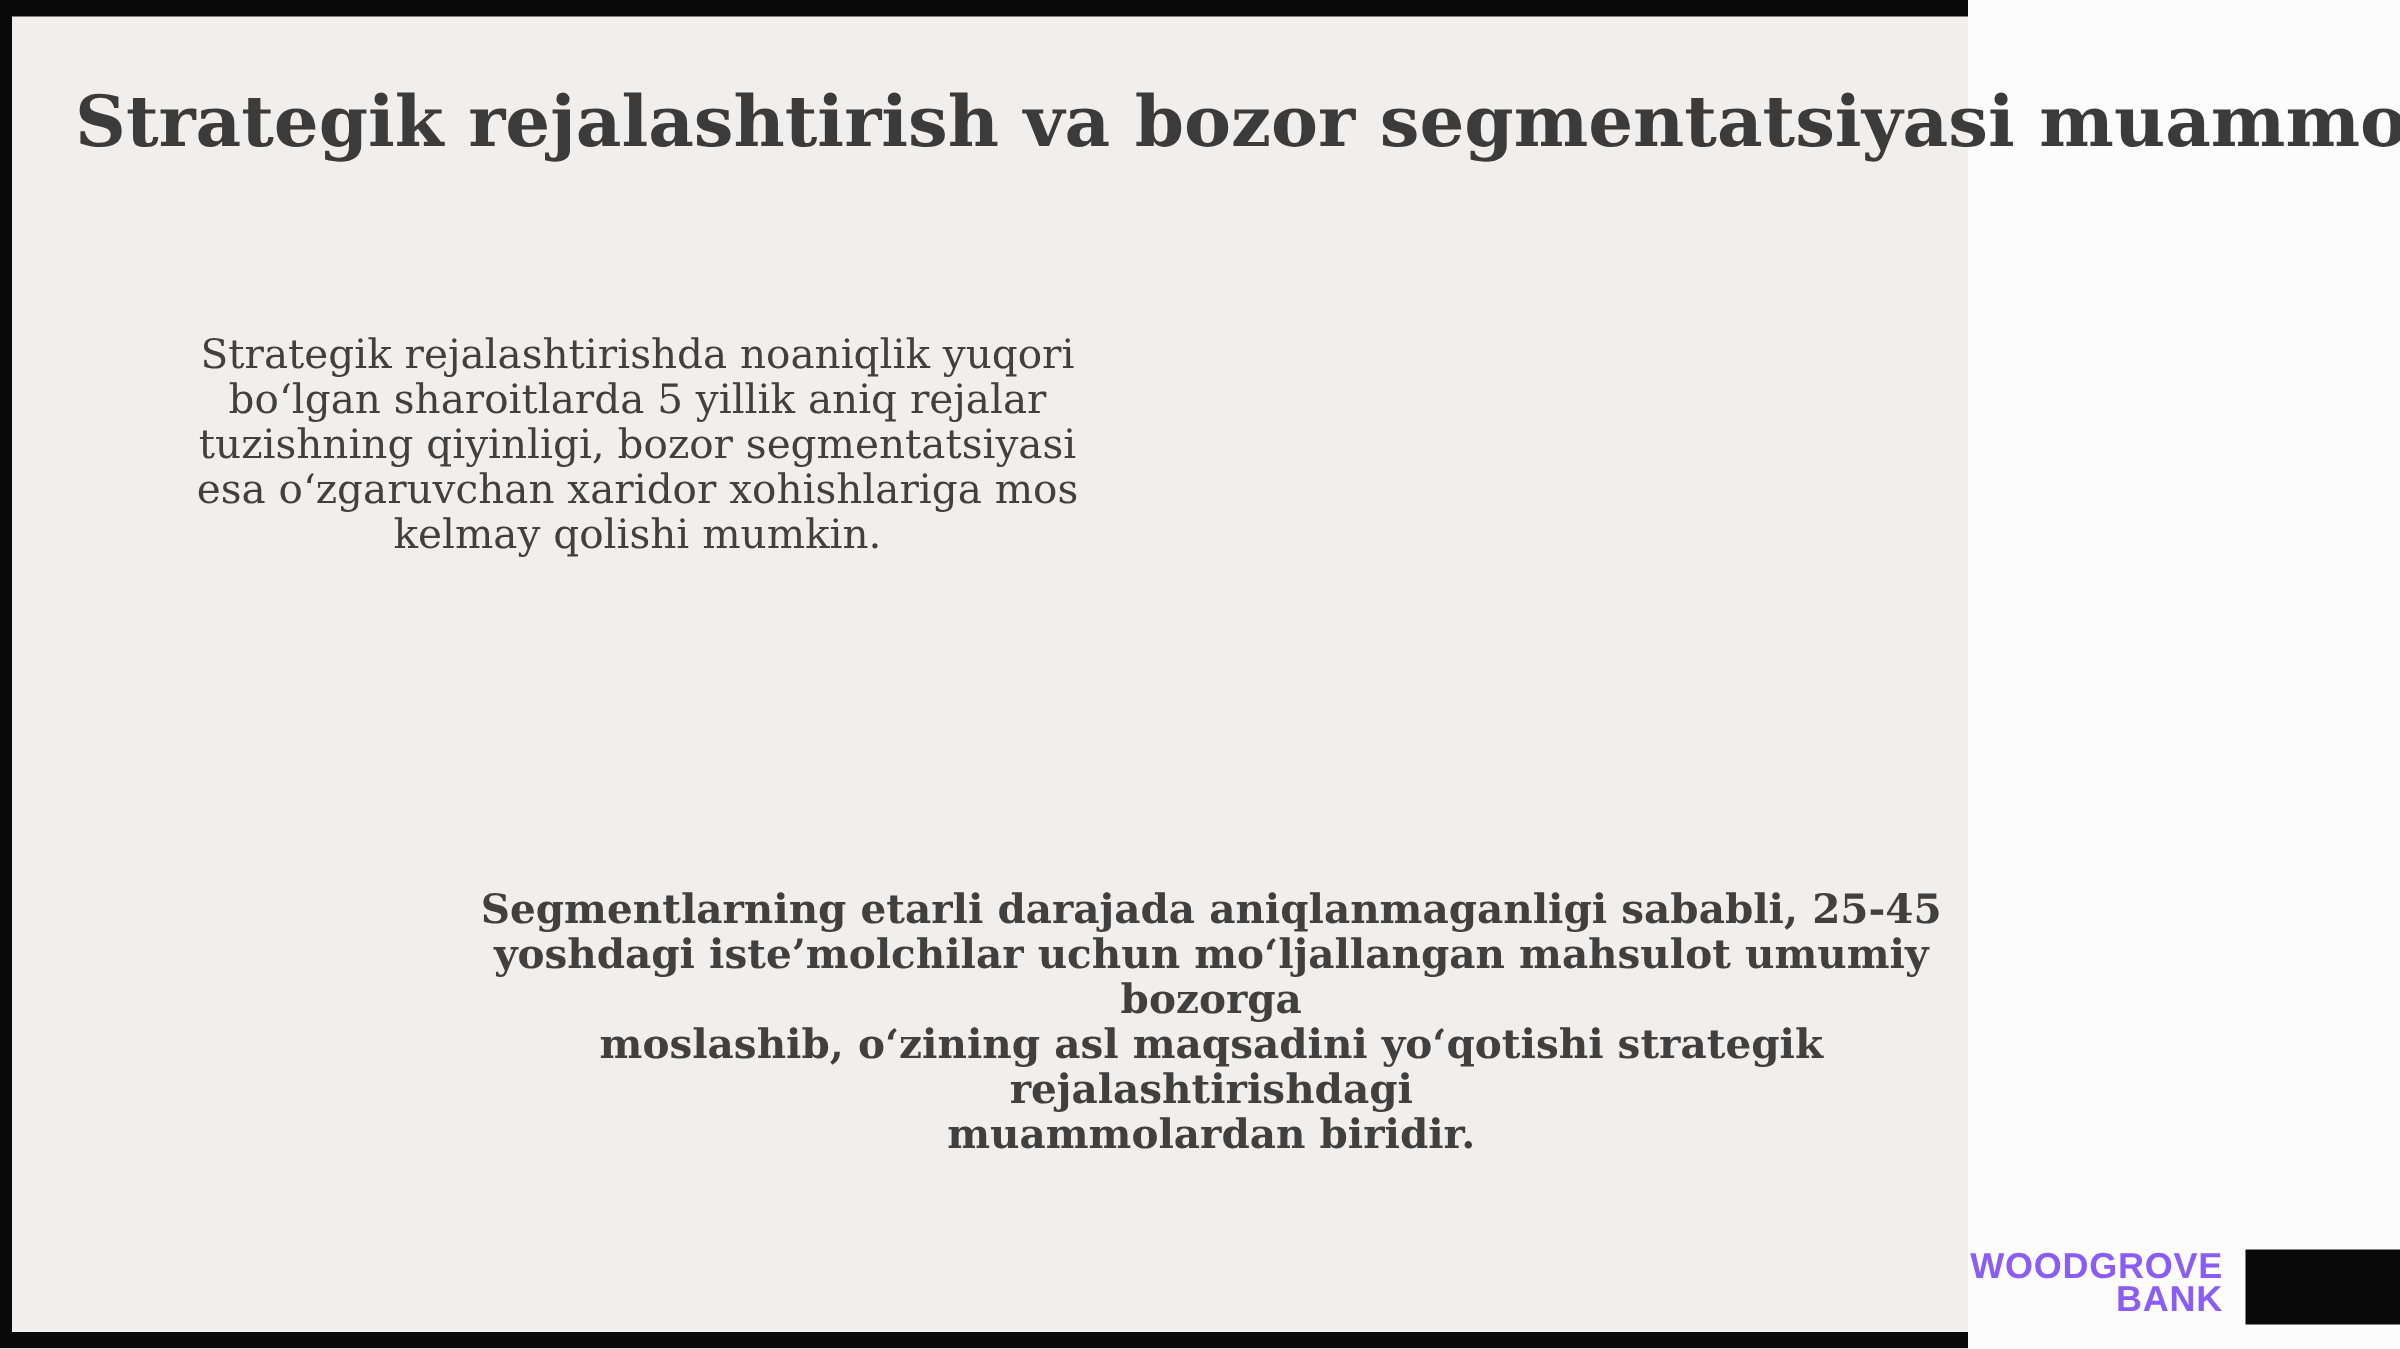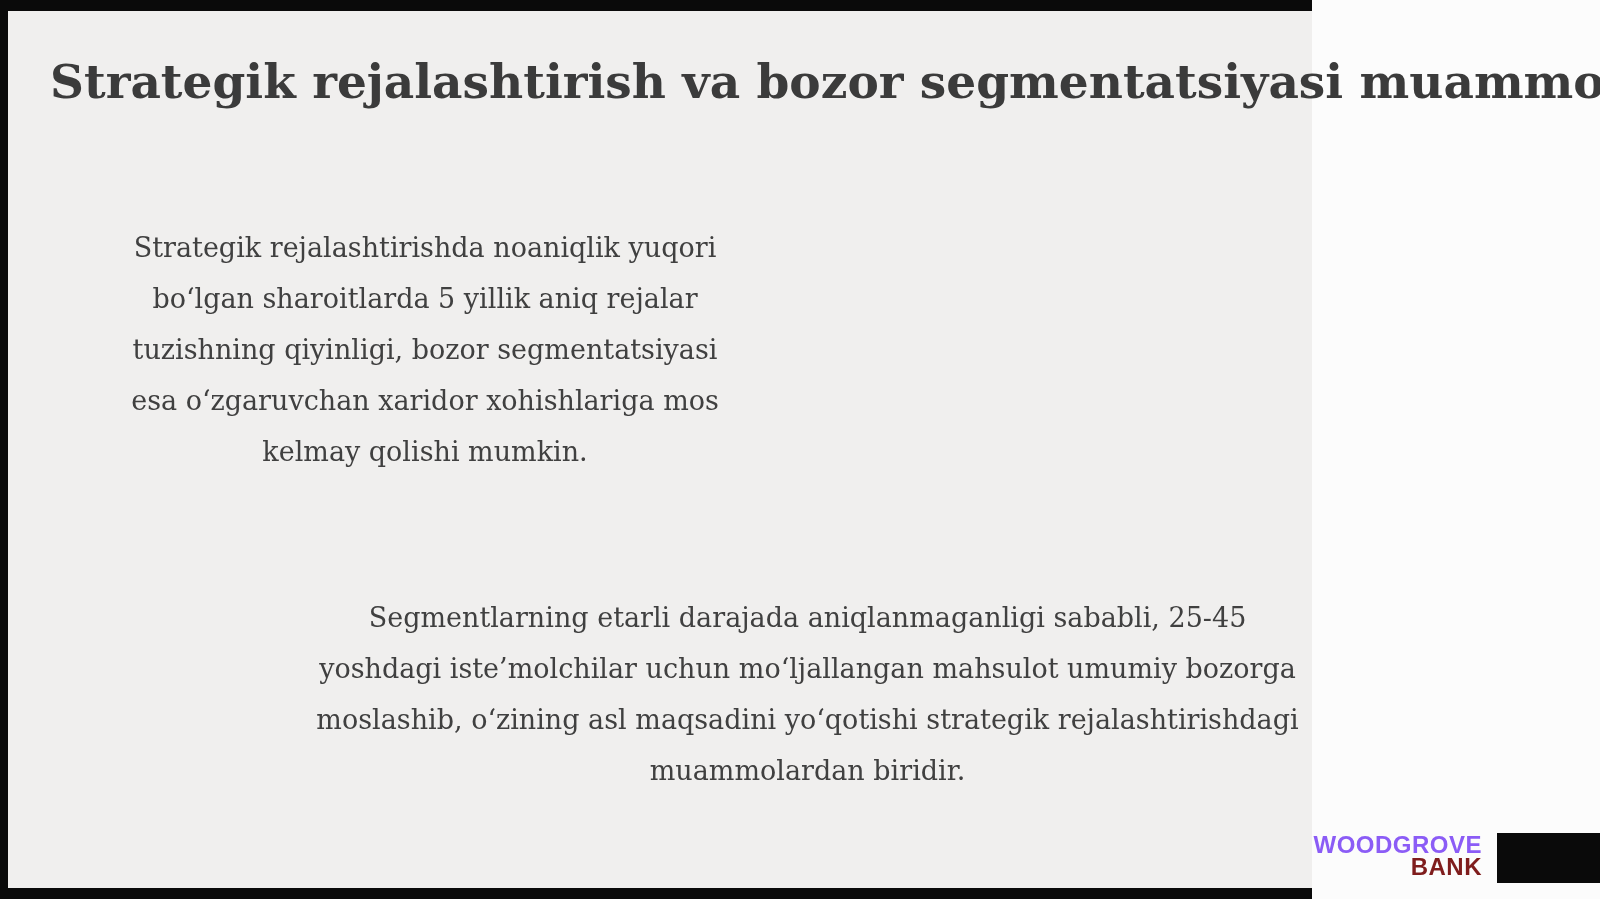--- a/index.html
+++ b/index.html
@@ -39,44 +39,44 @@
     font-size: 47px;
     line-height: 60px;
     font-weight: 700;
     color: #3b3b3b;
     white-space: nowrap;
   }
   .body-text {
     position: absolute;
     text-align: center;
     font-size: 27px;
-    line-height: 51px;
+    line-height: 30px;
     color: #404040;
   }
   .col-left  { top: 222px; left: 95px;  width: 660px; }
   .col-right { top: 222px; left: 790px; width: 710px; }
-  .bottom-para { top: 592px; left: 280px; width: 1055px; }
+  .bottom-para { top: 592px; left: 280px; width: 1055px; font-weight: bold; }
   .logo {
     position: absolute;
     top: 833px;
     right: 118px;
     text-align: right;
     font-family: "Liberation Sans", sans-serif;
     font-weight: 700;
   }
   .logo-top {
     font-size: 24px;
     line-height: 23px;
     color: #8b5cf6;
     letter-spacing: 0.5px;
   }
   .logo-bottom {
     font-size: 24px;
     line-height: 22px;
-    color: #7f1d1d;
+    color: #8b5cf6;
     letter-spacing: 0.5px;
   }
   .logo-mark {
     position: absolute;
     left: 1497px;
     top: 833px;
     width: 103px;
     height: 50px;
     background: #0a0a0a;
   }

